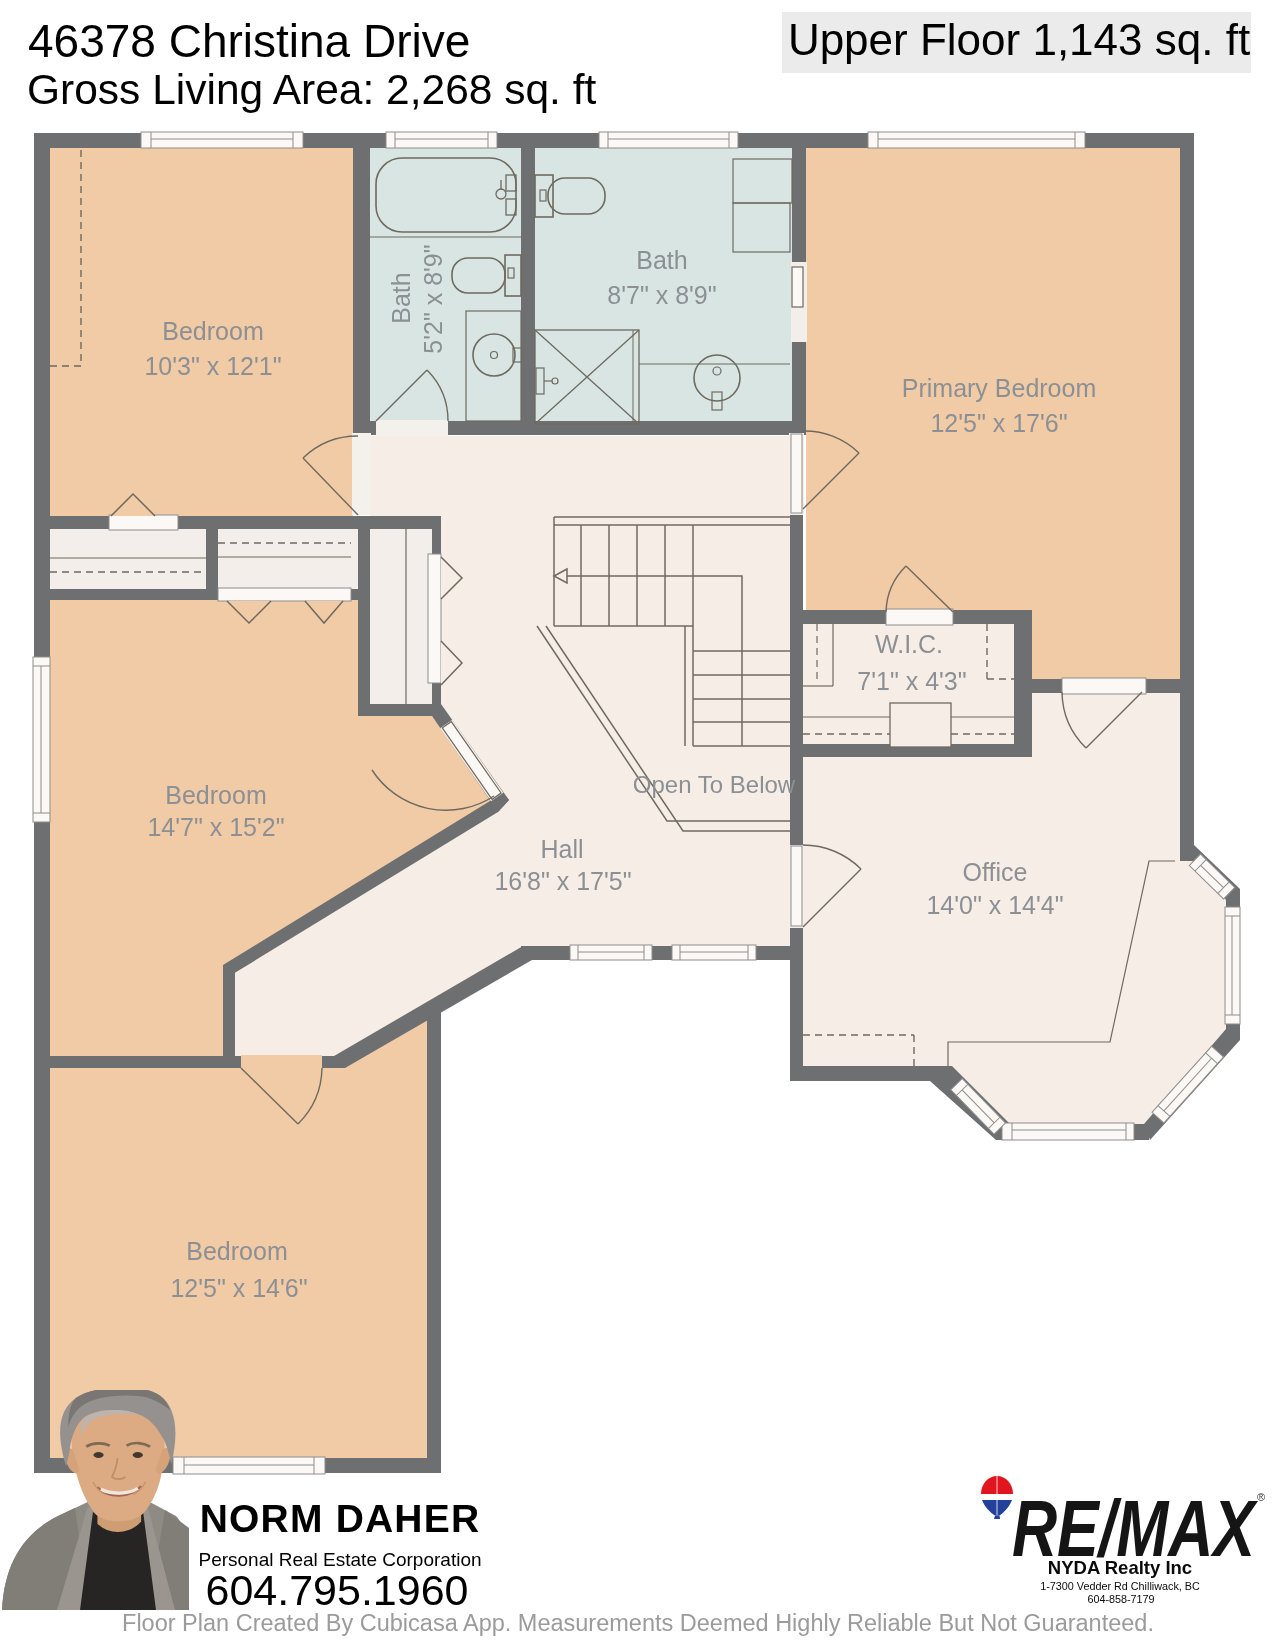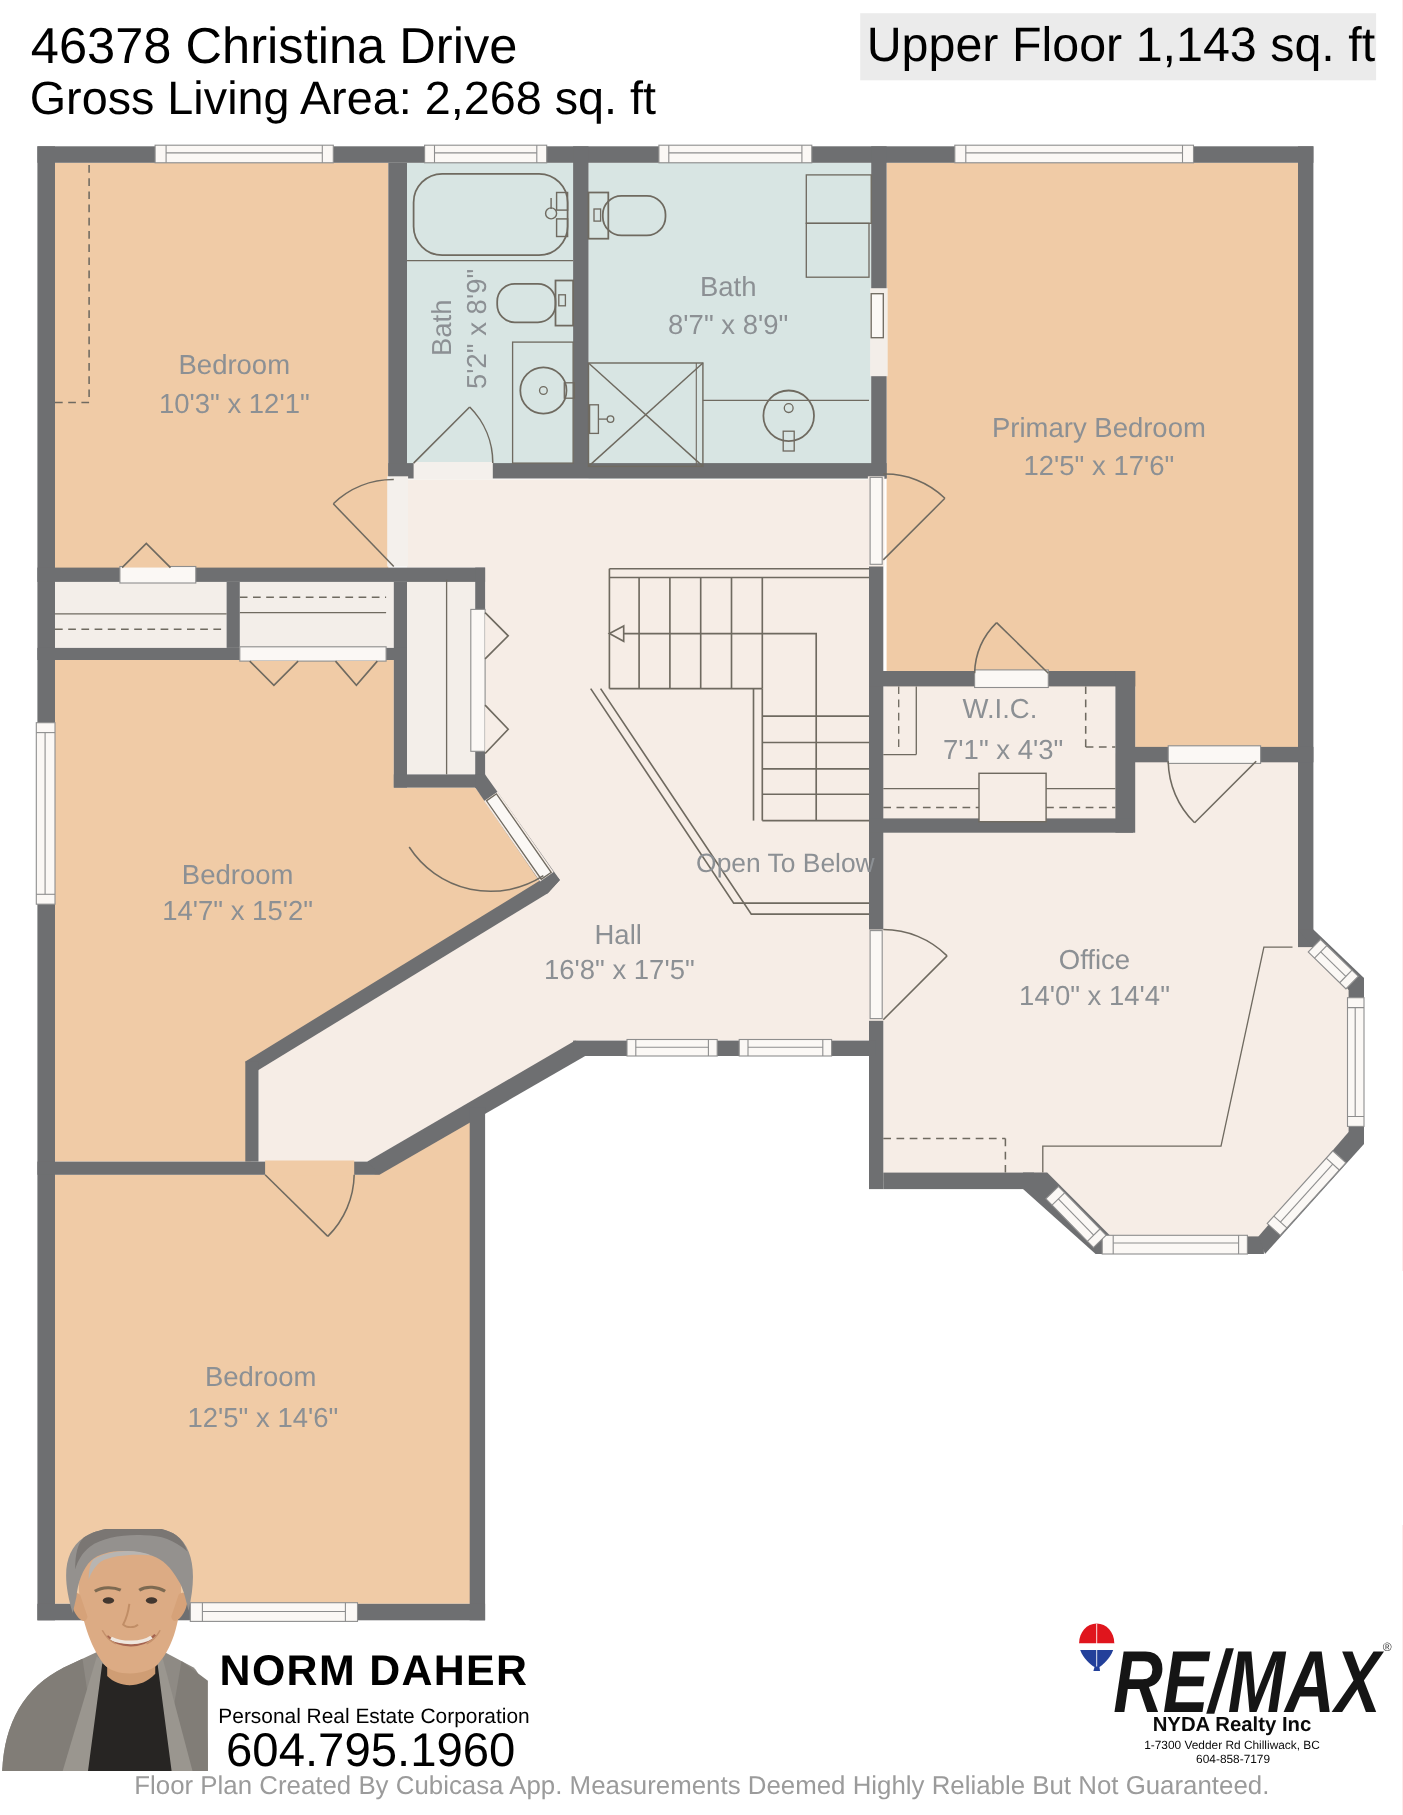--- a/index.html
+++ b/index.html
@@ -1,16 +1,16 @@
 <!DOCTYPE html>
 <html><head>
 <meta charset="utf-8">
 <style>
   html,body{margin:0;padding:0;background:#ffffff;}
-  #page{width:1275px;height:1650px;position:relative;background:#fca5a5;overflow:hidden;
+  #page{width:1275px;height:1650px;position:relative;background:#5eead4;overflow:hidden;
         font-family:"Liberation Sans", sans-serif;}
   svg{position:absolute;left:0;top:0;}
   text{font-family:"Liberation Sans", sans-serif;}
 </style>
 </head>
 <body>
 <div id="page">
 <svg width="1275" height="1650" viewBox="0 0 1275 1650">
 
 <rect x="0" y="0" width="1275" height="1650" fill="#ffffff"></rect>

